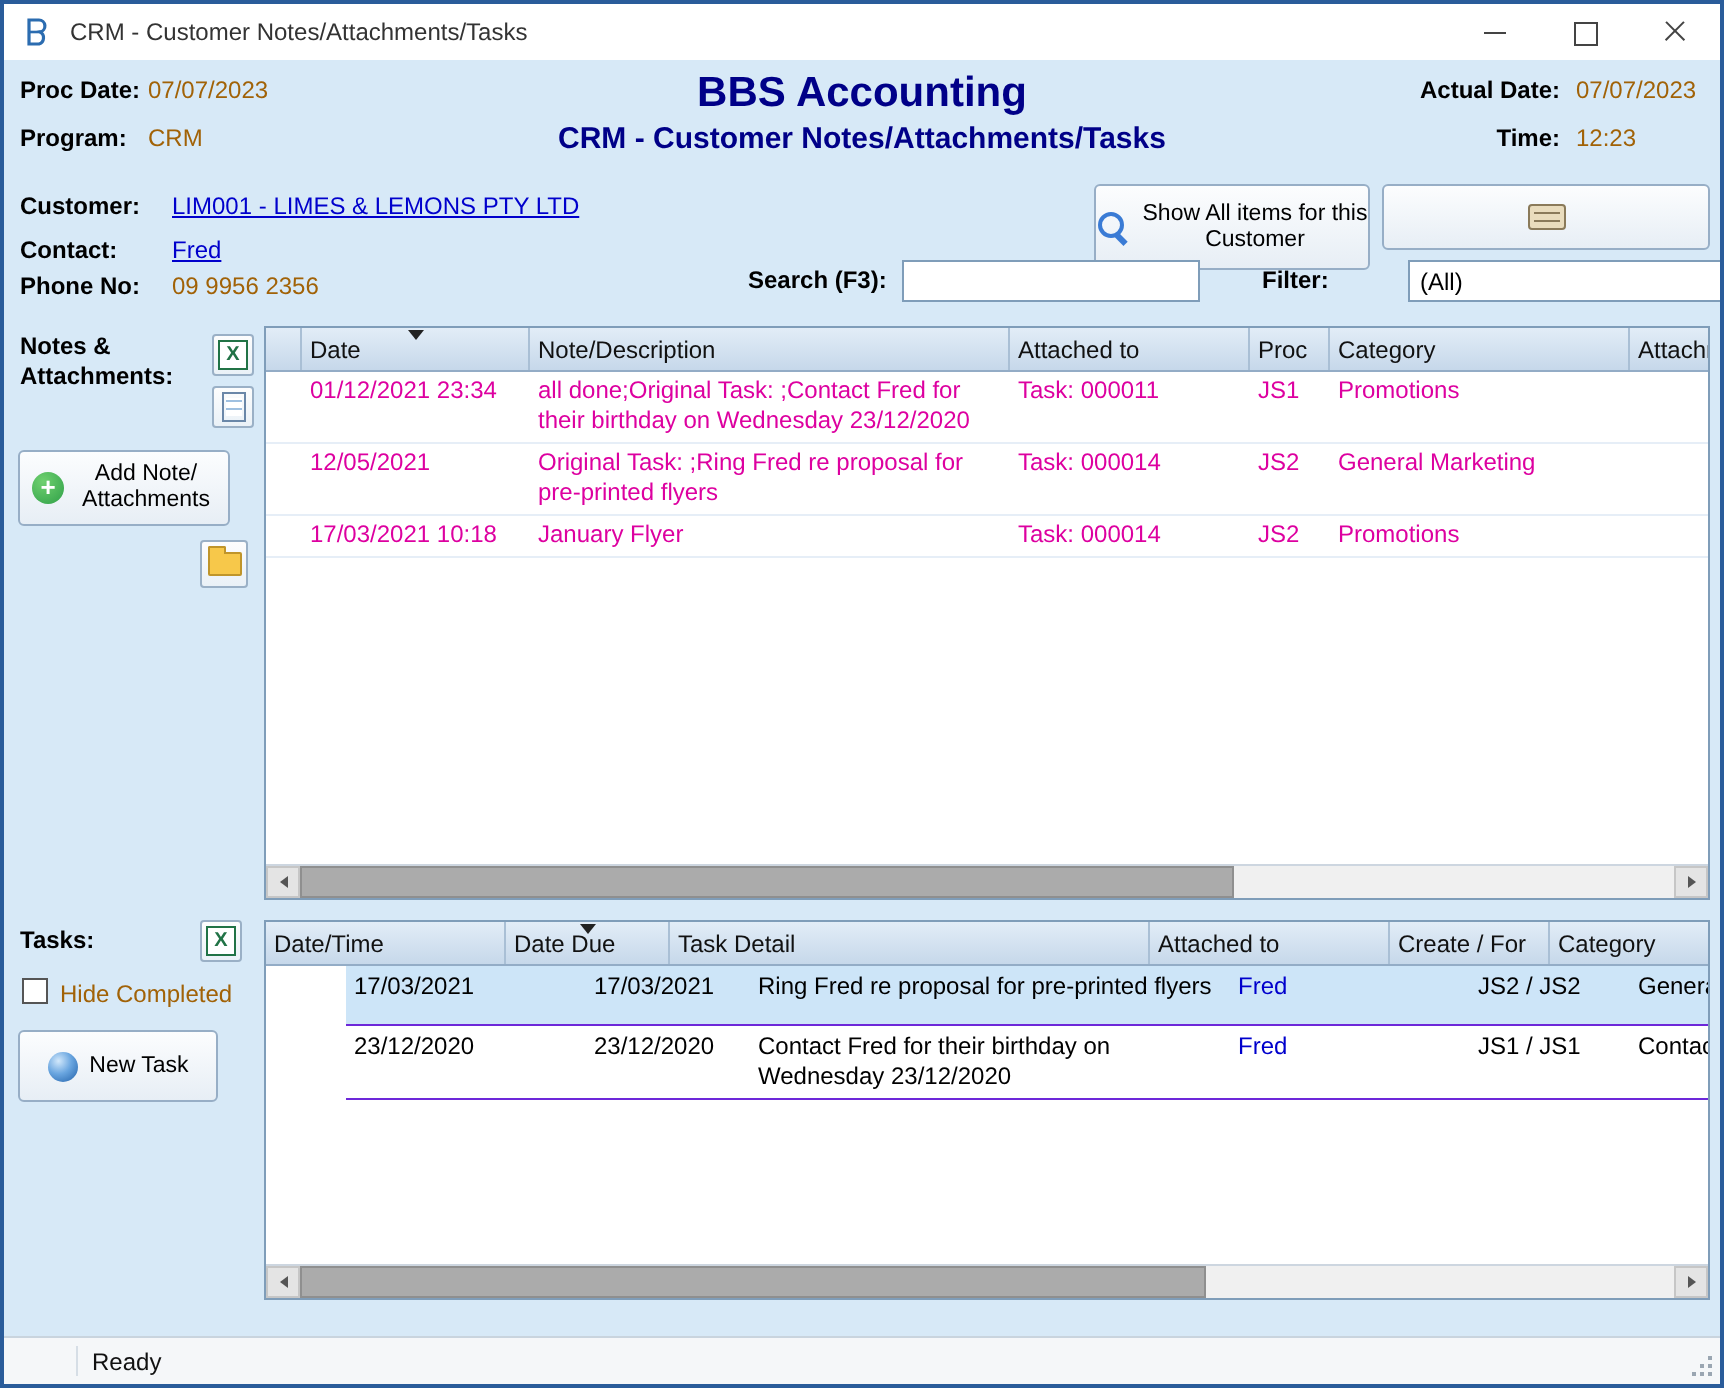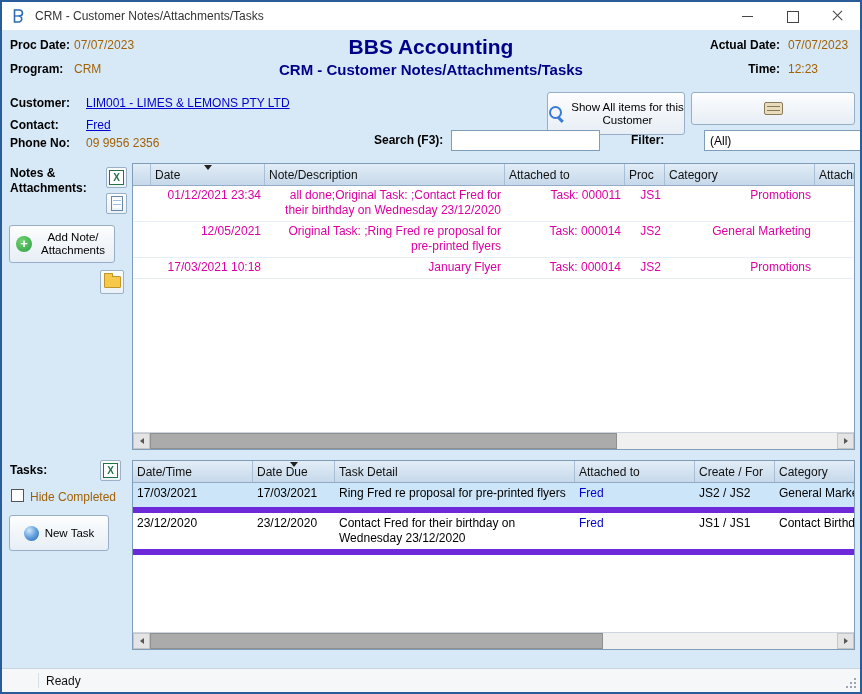--- a/index.html
+++ b/index.html
@@ -46,27 +46,27 @@
 
   
   .table { position:absolute; background:#fff; border:1px solid #7f9db9; overflow:hidden; }
   .thead { display:flex; height:22px; background:linear-gradient(#e2edf7,#c6d8ea); border-bottom:1px solid #93acc6; }
   .hc { position:relative; border-right:1px solid #a9bfd5; padding:4px 0 0 4px; color:#111;
         overflow:hidden; white-space:nowrap; flex:0 0 auto; cursor:pointer; }
   .sort-arrow { position:absolute; top:1px; left:50%; margin-left:-4px; width:0; height:0;
                 border-left:4px solid transparent; border-right:4px solid transparent; border-top:5px solid #222; }
   .tbody { position:absolute; left:0; right:0; top:22px; bottom:17px; background:#fff; overflow:hidden; }
 
-  .nrow { display:flex; border-bottom:1px solid #e6eef7; cursor:default;text-align:right; }
+  .nrow { display:flex; border-bottom:1px solid #e6eef7; cursor:default; }
   .nc   { flex:0 0 auto; padding:2px 4px 3px; color:#dd00a0; line-height:15px; overflow:hidden; white-space:nowrap; }
   .nc.c-note { white-space:normal; }
   .c-sel{width:18px;} .c-date{width:114px;} .c-note{width:240px;} .c-att{width:120px;}
   .c-user{width:40px;} .c-cat{width:150px;} .c-attach{width:41px;}
 
-  .trow { display:flex; border-bottom:6px solid #6d28d9; min-height:30px; cursor:default; }
+  .trow { display:flex; border-bottom:1px solid #6d28d9; min-height:30px; cursor:default;margin-left:40px; }
   .trow.sel { background:#cde5f8; }
   .tc { flex:0 0 auto; padding:3px 4px; color:#000; line-height:15px; overflow:hidden; white-space:nowrap; }
   .tc.wrap { white-space:normal; }
   .tc.blue { color:#0000cc; }
   .t-dt{width:120px;} .t-due{width:82px;} .t-detail{width:240px;} .t-att{width:120px;}
   .t-cf{width:80px;} .t-cat{width:81px;}
 
   
   .hscroll { position:absolute; left:0; right:0; bottom:0; height:17px; background:#f0f0f0;
              border-top:1px solid #cdd6e0; display:flex; }

